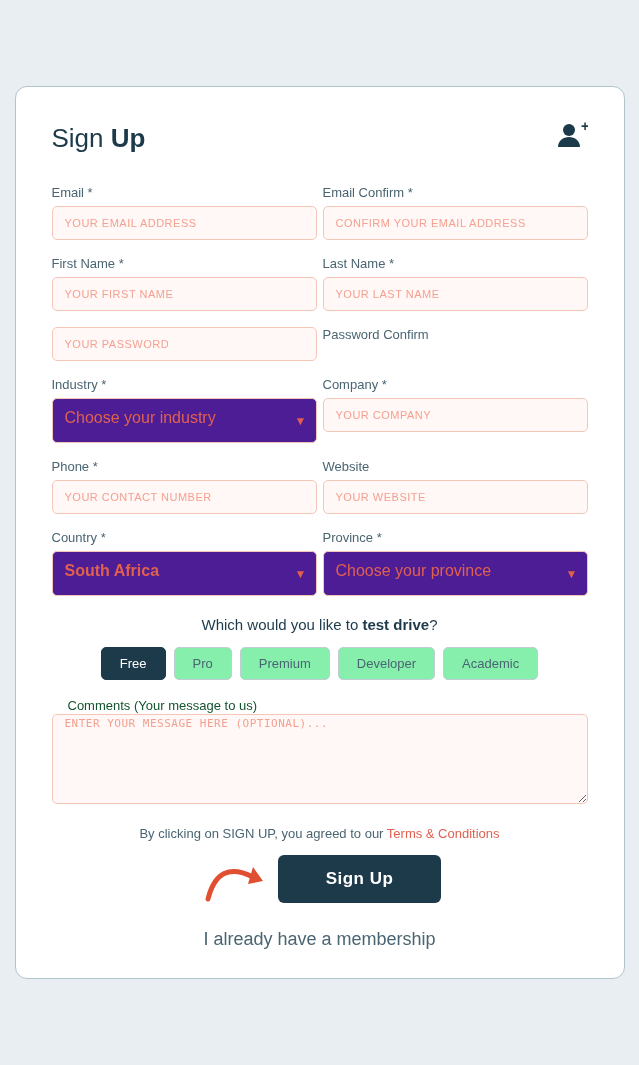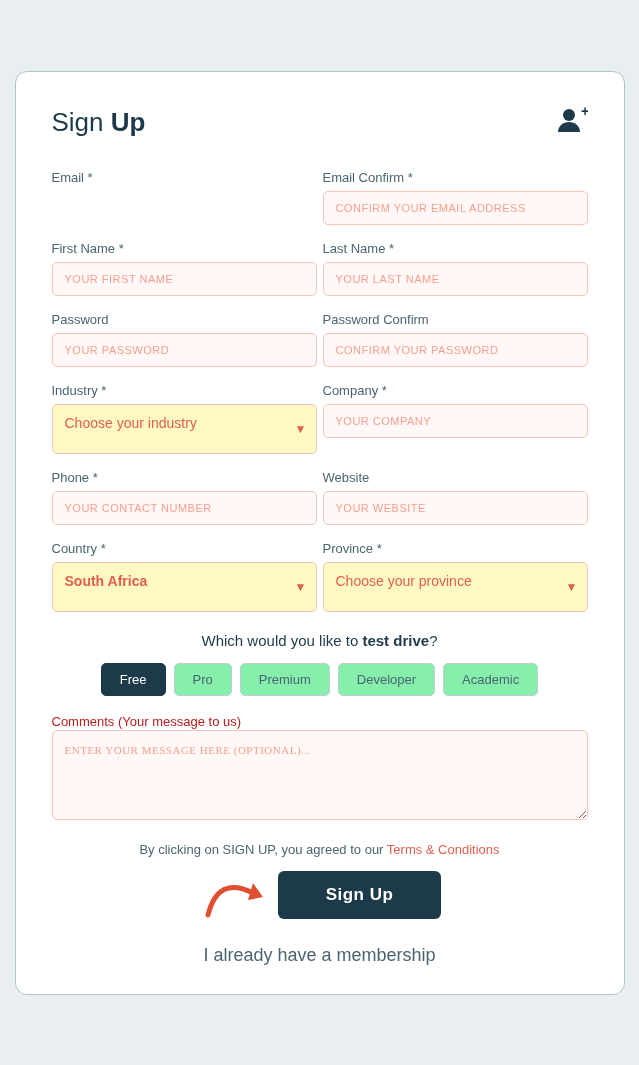--- a/index.html
+++ b/index.html
@@ -69,24 +69,24 @@
       font-size: 11px;
       text-transform: uppercase;
       letter-spacing: 0.5px;
     }
     .select-wrapper {
       position: relative;
     }
     .form-select {
       border: 1.5px solid #f5c6b8;
       border-radius: 5px;
-      padding: 10px 32px 22px 12px;
-      font-size: 14px;
+      padding: 10px 32px 16px 12px;
+      font-size: 16px;
       color: #e06050;
-      background: #fef9c3;
+      background: #4c1d95;
       outline: none;
       appearance: none;
       width: 100%;
       cursor: pointer;
     }
     .select-arrow {
       position: absolute;
       right: 10px;
       top: 50%;
       transform: translateY(-50%);
@@ -127,37 +127,37 @@
     .plan-btn.active {
       background: #1c3a4a;
       color: #fff;
       border-color: #1c3a4a;
     }
     .comments-section {
       margin-bottom: 18px;
     }
     .comments-label {
       font-size: 13px;
-      color: #b91c1c;
+      color: #14532d;
       margin-bottom: 6px;
+      margin-left: 16px;
     }
     .comments-textarea {
       border: 1.5px solid #f5c6b8;
       border-radius: 5px;
-      padding: 13px 12px;
+      padding: 2px 12px;
       font-size: 11px;
       color: #f5a090;
       background: #fff8f6;
       outline: none;
       width: 100%;
       height: 90px;
       resize: vertical;
       text-transform: uppercase;
       letter-spacing: 0.5px;
-      font-family: Liberation Serif, serif;
     }
     .comments-textarea::placeholder {
       color: #f5a090;
       font-size: 11px;
       text-transform: uppercase;
       letter-spacing: 0.5px;
     }
     .terms-text {
       text-align: center;
       font-size: 13px;
@@ -214,46 +214,45 @@
         <circle cx="13" cy="11" r="6" fill="#1c3a4a"></circle>
         <path d="M2 28c0-6 5-10 11-10s11 4 11 10" fill="#1c3a4a"></path>
         <text x="25" y="12" font-size="14" fill="#1c3a4a" font-weight="bold">+</text>
       </svg>
     </div>
   </div>
 
   <div class="form-row">
     <div class="form-group">
       <label class="form-label">Email *</label>
+      <input class="form-input" type="email" placeholder="YOUR EMAIL ADDRESS" style="">
     </div>
     <div class="form-group">
       <label class="form-label">Email Confirm *</label>
       <input class="form-input" type="email" placeholder="CONFIRM YOUR EMAIL ADDRESS" style="">
     </div>
   </div>
 
   <div class="form-row">
     <div class="form-group">
       <label class="form-label">First Name *</label>
       <input class="form-input" type="text" placeholder="YOUR FIRST NAME" style="">
     </div>
     <div class="form-group">
       <label class="form-label">Last Name *</label>
       <input class="form-input" type="text" placeholder="YOUR LAST NAME" style="">
     </div>
   </div>
 
   <div class="form-row">
     <div class="form-group">
-      <label class="form-label">Password</label>
       <input class="form-input" type="password" placeholder="YOUR PASSWORD" style="">
     </div>
     <div class="form-group">
       <label class="form-label">Password Confirm</label>
-      <input class="form-input" type="password" placeholder="CONFIRM YOUR PASSWORD" style="">
     </div>
   </div>
 
   <div class="form-row">
     <div class="form-group">
       <label class="form-label">Industry *</label>
       <div class="select-wrapper">
         <select class="form-select">
           <option value="">Choose your industry</option>
           <option>Technology</option>

